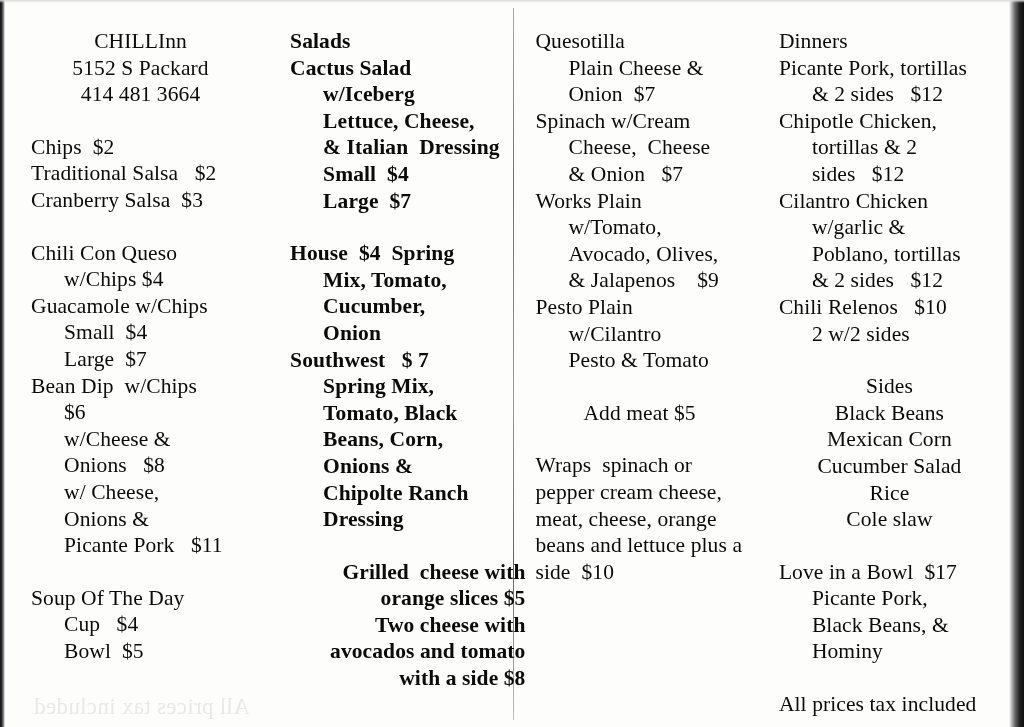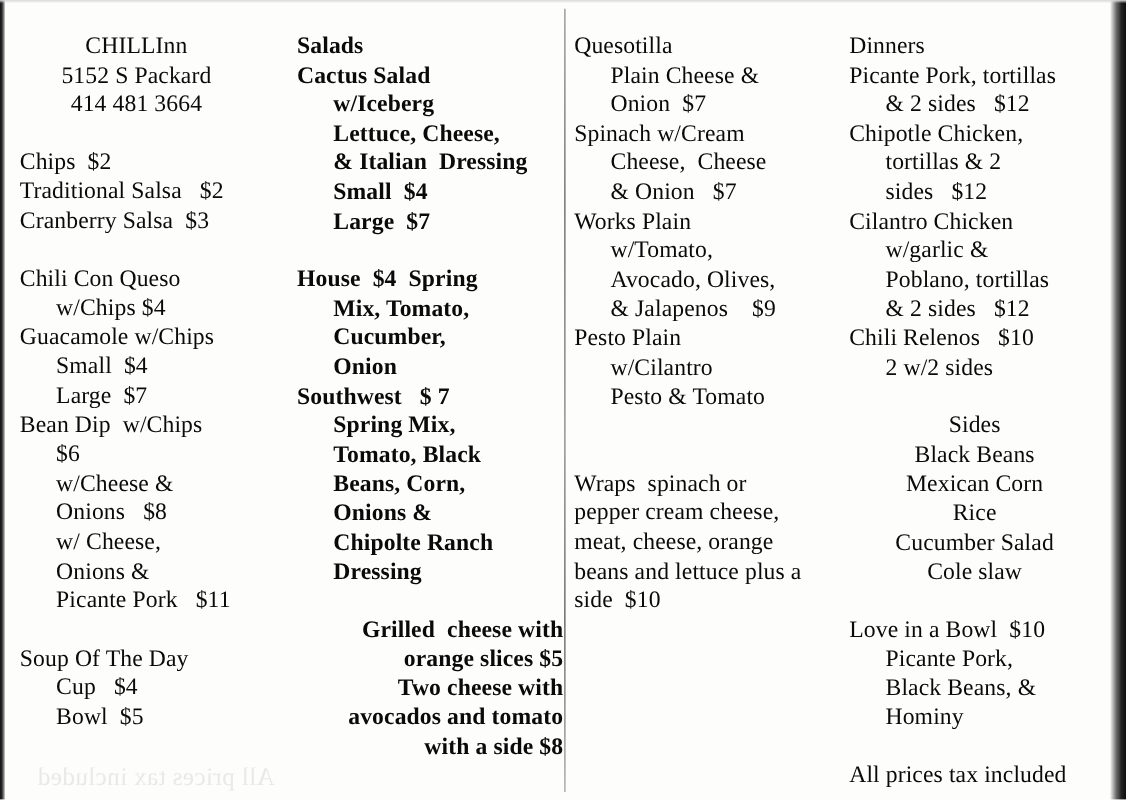--- a/index.html
+++ b/index.html
@@ -56,21 +56,21 @@
     position: absolute;
     inset: 0;
     display: flex;
     align-items: flex-start;
   }
   .col {
     position: relative;
     box-sizing: border-box;
     padding-top: 28px;
   }
-  .col-1 { width: 256px; padding-left: 18px; }
+  .col-1 { width: 256px; padding-left: 4px; margin-left: 27px; }
   .col-2 { width: 256px; padding-left: 14px; font-weight: bold; }
   .col-3 { width: 250px; padding-left: 10px; }
   .col-4 { width: 262px; padding-left: 10px; }
 
   
   .divider {
     position: absolute;
     left: 513px;
     top: 8px;
     width: 1px;
@@ -189,20 +189,23 @@
           <div class="line ind-1">&amp; Onion   $7</div>
           <div class="line ind-0">Works Plain</div>
           <div class="line ind-1">w/Tomato,</div>
           <div class="line ind-1">Avocado, Olives,</div>
           <div class="line ind-1">&amp; Jalapenos    $9</div>
           <div class="line ind-0">Pesto Plain</div>
           <div class="line ind-1">w/Cilantro</div>
           <div class="line ind-1">Pesto &amp; Tomato</div>
         </div>
         <div class="gap"></div>
+        <div>
+          <div class="line ind-2">Add meat $5</div>
+        </div>
         <div class="gap"></div>
         <div>
           <div class="line ind-0">Wraps  spinach or</div>
           <div class="line ind-0">pepper cream cheese,</div>
           <div class="line ind-0">meat, cheese, orange</div>
           <div class="line ind-0">beans and lettuce plus a</div>
           <div class="line ind-0">side  $10</div>
         </div>
       </div>
       <div class="col col-4">
@@ -218,27 +221,27 @@
           <div class="line ind-1">Poblano, tortillas</div>
           <div class="line ind-1">&amp; 2 sides   $12</div>
           <div class="line ind-0">Chili Relenos   $10</div>
           <div class="line ind-1">2 w/2 sides</div>
         </div>
         <div class="gap"></div>
         <div>
           <div class="line ind-0 center c4-center">Sides</div>
           <div class="line ind-0 center c4-center">Black Beans</div>
           <div class="line ind-0 center c4-center">Mexican Corn</div>
+          <div class="line ind-0 center c4-center">Cucumber Salad</div>
           <div class="line ind-0 center c4-center">Rice</div>
-          <div class="line ind-0 center c4-center">Cucumber Salad</div>
           <div class="line ind-0 center c4-center">Cole slaw</div>
         </div>
         <div class="gap"></div>
         <div>
-          <div class="line ind-0">Love in a Bowl  $10</div>
+          <div class="line ind-0">Love in a Bowl  $17</div>
           <div class="line ind-1">Picante Pork,</div>
           <div class="line ind-1">Black Beans, &amp;</div>
           <div class="line ind-1">Hominy</div>
         </div>
         <div class="gap"></div>
         <div>
           <div class="line ind-0">All prices tax included</div>
         </div>
       </div>
     </div>

